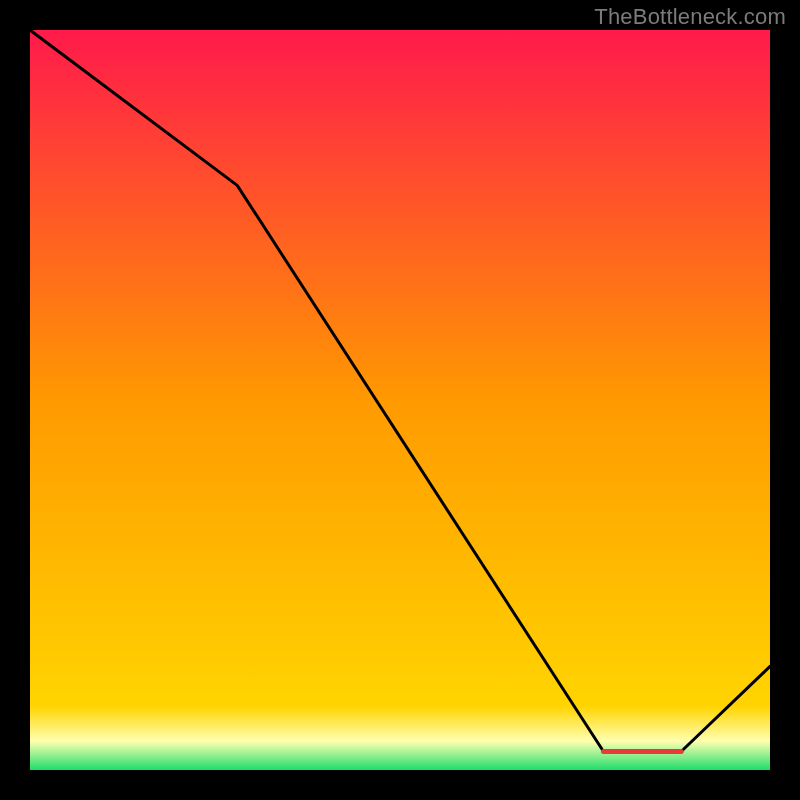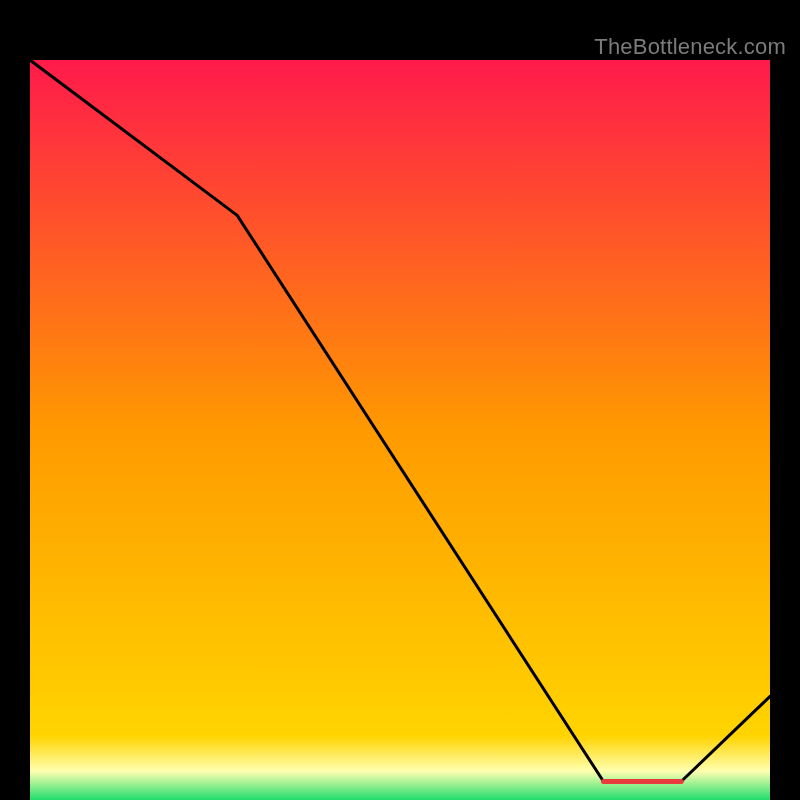--- a/index.html
+++ b/index.html
@@ -9,21 +9,20 @@
     height: 800px;
     background: #000;
     font-family: Arial, Helvetica, sans-serif;
     overflow: hidden;
   }
   .frame {
     position: relative;
     width: 800px;
     height: 672px;
     background: #000;
-    margin-top: 30px;
   }
   .watermark {
     position: absolute;
     top: 4px;
     right: 14px;
     color: #7b7b7b;
     font-size: 22px;
     font-weight: 500;
     letter-spacing: 0.2px;
     user-select: none;

